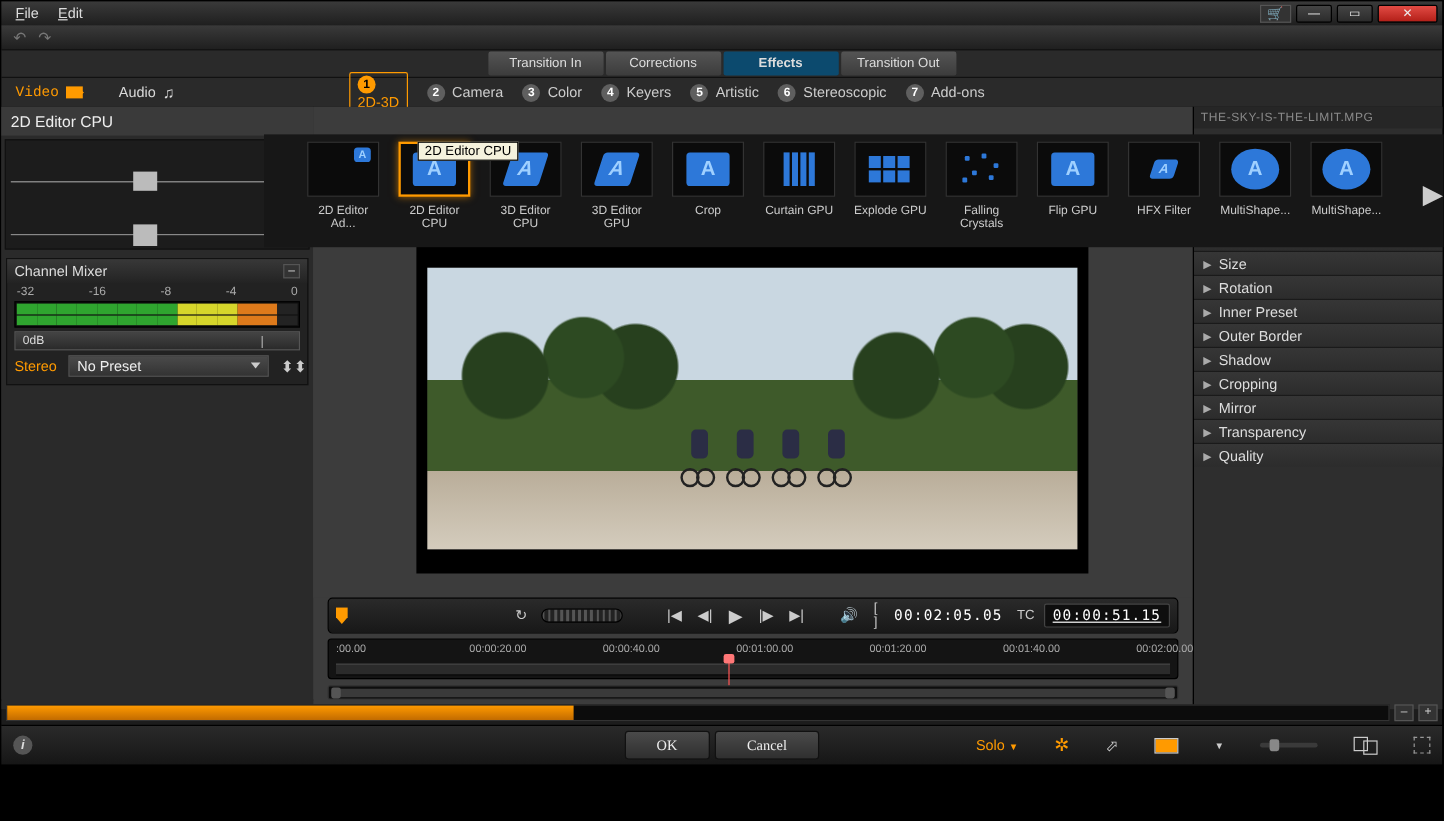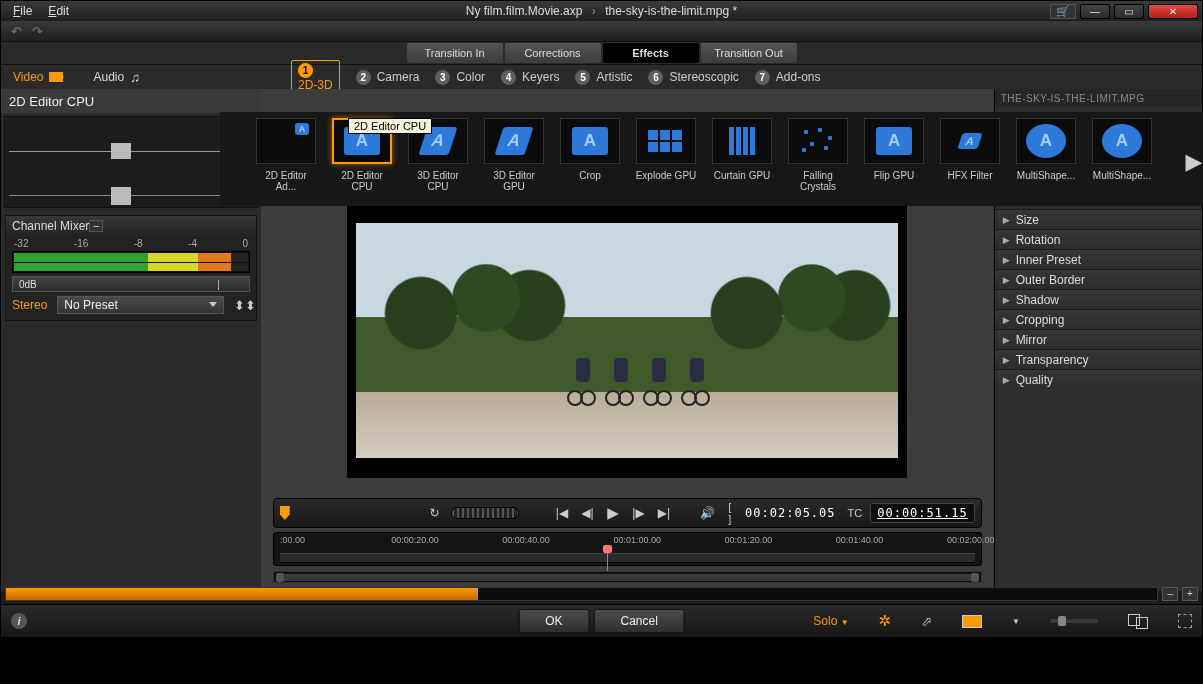--- a/index.html
+++ b/index.html
@@ -31,27 +31,27 @@
   .cart-btn{width:26px;height:15px;background:#333;border:1px solid #555;display:flex;align-items:center;justify-content:center;font-size:11px;color:#ccc;}
   .win-btn{width:30px;height:15px;background:linear-gradient(#444,#2b2b2b);border:1px solid #000;border-radius:2px;display:flex;align-items:center;justify-content:center;color:#eee;font-size:10px;}
   .win-btn.close{background:linear-gradient(#e24b44,#b31f18);width:50px;}
 
   .undo-row{height:20px;background:linear-gradient(#3a3a3a,#1f1f1f);display:flex;align-items:center;padding:0 10px;gap:10px;color:#777;}
   .undo-icn{font-size:13px;}
 
   
   .upper-tabs{height:24px;background:#2a2a2a;border-top:1px solid #111;border-bottom:1px solid #111;display:flex;justify-content:center;gap:2px;align-items:center;}
   .utab{width:96px;height:20px;background:linear-gradient(#545454,#3c3c3c);display:flex;align-items:center;justify-content:center;color:#ddd;font-size:11px;border-radius:2px;}
-  .utab.active{background:#000000;font-weight:bold;}
+  .utab.active{background:#0c4a6e;font-weight:bold;}
 
   
   .row-cats{height:24px;display:flex;align-items:center;background:var(--bg1);}
   .va-tabs{display:flex;align-items:center;padding:0 12px;gap:30px;width:260px;}
   .va-tab{display:flex;align-items:center;gap:6px;color:var(--text);}
-  .va-tab.on{color:var(--accent);}
+  .va-tab.on{color:var(--accent);font-family:Liberation Mono, monospace;}
   .cam-icn{width:14px;height:10px;background:currentColor;position:relative;}
   .cam-icn::after{content:"";position:absolute;right:-5px;top:1px;border:4px solid transparent;border-left:5px solid currentColor;}
   .note-icn{font-size:13px;}
   .cat-strip{flex:1;display:flex;align-items:center;gap:16px;padding-left:30px;}
   .cat{display:flex;align-items:center;gap:6px;color:#ccc;font-size:12px;}
   .cat .num{width:15px;height:15px;border-radius:50%;background:#5f5f5f;display:flex;align-items:center;justify-content:center;color:#fff;font-size:10px;font-weight:bold;}
   .cat.on{color:var(--accent);}
   .cat.on .num{background:var(--accent);color:#000;}
   .catbox{border:1px solid var(--accent);padding:2px 6px;border-radius:2px;}
 
@@ -60,21 +60,21 @@
 
   
   .left{background:var(--bg1);display:flex;flex-direction:column;}
   .left-title-row{height:24px;background:var(--bg2);display:flex;align-items:center;justify-content:space-between;padding:0 8px;color:#eee;font-size:13px;}
   .wave-area{flex:0 0 92px;background:#1c1c1c;border:1px solid #111;margin:3px;position:relative;}
   .wave-line{position:absolute;left:4px;right:4px;height:1px;background:#999;top:34px;}
   .wave-blob{position:absolute;top:26px;left:42%;width:20px;height:16px;background:#bbb;}
   .wave-line2{position:absolute;left:4px;right:4px;height:1px;background:#888;top:78px;}
   .wave-mark{position:absolute;top:70px;left:42%;width:20px;height:18px;background:#bbb;}
   .cm-panel{margin:4px;border:1px solid #111;background:#222;}
-  .cm-hdr{display:flex;align-items:center;height:20px;padding:0 6px;background:linear-gradient(#383838,#232323);color:#ddd;}
+  .cm-hdr{display:flex;justify-content:space-between;align-items:center;height:20px;padding:0 6px;background:linear-gradient(#383838,#232323);color:#ddd;}
   .cm-min{width:14px;height:12px;background:#333;border:1px solid #555;text-align:center;line-height:10px;font-size:10px;}
   .cm-scale{display:flex;justify-content:space-between;padding:2px 8px 0;color:#aaa;font-size:10px;}
   .vu{height:22px;margin:2px 6px;border:1px solid #000;display:flex;flex-direction:column;gap:1px;padding:1px;background:#111;}
   .vu-row{flex:1;display:flex;gap:0;}
   .vu-seg{flex:1;}
   .vu-g{background:#2fa52f;}
   .vu-y{background:#d6d62b;}
   .vu-o{background:#de7a1b;}
   .vu-off{background:#232323;}
   .db-row{margin:3px 6px;height:16px;background:linear-gradient(#444,#2a2a2a);border:1px solid #555;display:flex;align-items:center;padding:0 6px;color:#ddd;font-size:10px;position:relative;}
@@ -155,21 +155,21 @@
 
   
   .progress-row{height:22px;background:#1c1c1c;border-top:1px solid #000;border-bottom:1px solid #000;display:flex;align-items:center;padding:0 4px;gap:4px;}
   .prog-track{flex:1;height:14px;background:#0c0c0c;border:1px solid #333;position:relative;}
   .prog-fill{position:absolute;left:0;top:0;bottom:0;width:41%;background:linear-gradient(#ff9a00,#c26b00);}
   .sq-btn{width:16px;height:14px;background:#333;border:1px solid #555;color:#ccc;font-size:10px;text-align:center;line-height:12px;}
 
   
   .footer{height:32px;background:linear-gradient(#2a2a2a,#161616);display:flex;align-items:center;padding:0 10px;}
   .info-icn{width:16px;height:16px;border-radius:50%;background:#555;color:#ddd;display:flex;align-items:center;justify-content:center;font-style:italic;font-weight:bold;font-size:11px;}
-  .f-center{position:absolute;left:50%;transform:translateX(-50%);display:flex;gap:4px;}
+  .f-center{position:absolute;left:50%;transform:translateX(-50%);display:flex;gap:4px;font-family:Liberation Serif, serif;}
   .fbtn{height:24px;background:linear-gradient(#4a4a4a,#2f2f2f);border:1px solid #111;border-radius:3px;padding:0 26px;display:flex;align-items:center;color:#eee;}
   .f-right{margin-left:auto;display:flex;align-items:center;gap:30px;}
   .solo{color:var(--accent);font-size:12px;}
   .gear{color:var(--accent);font-size:15px;}
   .ico-generic{color:#ccc;font-size:13px;}
   .slider-mini{width:48px;height:4px;background:#3a3a3a;border-radius:2px;position:relative;}
   .slider-mini::after{content:"";position:absolute;left:8px;top:-3px;width:8px;height:10px;background:#888;border-radius:2px;}
   .screen-ico{width:20px;height:13px;border:1px solid #ccc;background:linear-gradient(#ff9a00,#ff9a00);}
   .dual{display:flex;}
   .dual span:nth-child(1){width:12px;height:12px;border:1px solid #ccc;}
@@ -182,26 +182,20 @@
   .fx-strip-full{position:absolute;top:24px;left:220px;right:0;height:94px;background:#171717;display:flex;align-items:flex-start;gap:12px;padding:6px 0 0 4px;}
 
   
 </style>
 </head>
 <body>
 
 <div class="titlebar">
   <div class="menu-item"><u>F</u>ile</div>
   <div class="menu-item"><u>E</u>dit</div>
-  <div class="title-center">
-    <span>Ny film.film.Movie.axp</span>
-    <span class="sep">›</span>
-    <span>the-sky-is-the-limit.mpg</span>
-    <span>*</span>
-  </div>
   <div class="title-right">
     <div class="cart-btn">🛒</div>
     <div class="win-btn">—</div>
     <div class="win-btn">▭</div>
     <div class="win-btn close">✕</div>
   </div>
 </div>
 <div class="undo-row">
   <span class="undo-icn">↶</span>
   <span class="undo-icn">↷</span>
@@ -286,41 +280,41 @@
         <div>3D Editor GPU</div>
       </div>
       <div class="fx-item">
         <div class="fx-thumb">
           <div class="ico-A">A</div>
         </div>
         <div>Crop</div>
       </div>
       <div class="fx-item">
         <div class="fx-thumb">
+          <div class="ico-bars">
+            <span></span>
+            <span></span>
+            <span></span>
+            <span></span>
+          </div>
+        </div>
+        <div>Curtain GPU</div>
+      </div>
+      <div class="fx-item">
+        <div class="fx-thumb">
           <div class="ico-parts">
             <span></span>
             <span></span>
             <span></span>
             <span></span>
             <span></span>
             <span></span>
           </div>
         </div>
         <div>Explode GPU</div>
-      </div>
-      <div class="fx-item">
-        <div class="fx-thumb">
-          <div class="ico-bars">
-            <span></span>
-            <span></span>
-            <span></span>
-            <span></span>
-          </div>
-        </div>
-        <div>Curtain GPU</div>
       </div>
       <div class="fx-item">
         <div class="fx-thumb">
           <div class="ico-dots">
             <span style="left:6px;top:4px"></span>
             <span style="left:20px;top:2px"></span>
             <span style="left:30px;top:10px"></span>
             <span style="left:12px;top:16px"></span>
             <span style="left:26px;top:20px"></span>
             <span style="left:4px;top:22px"></span>

